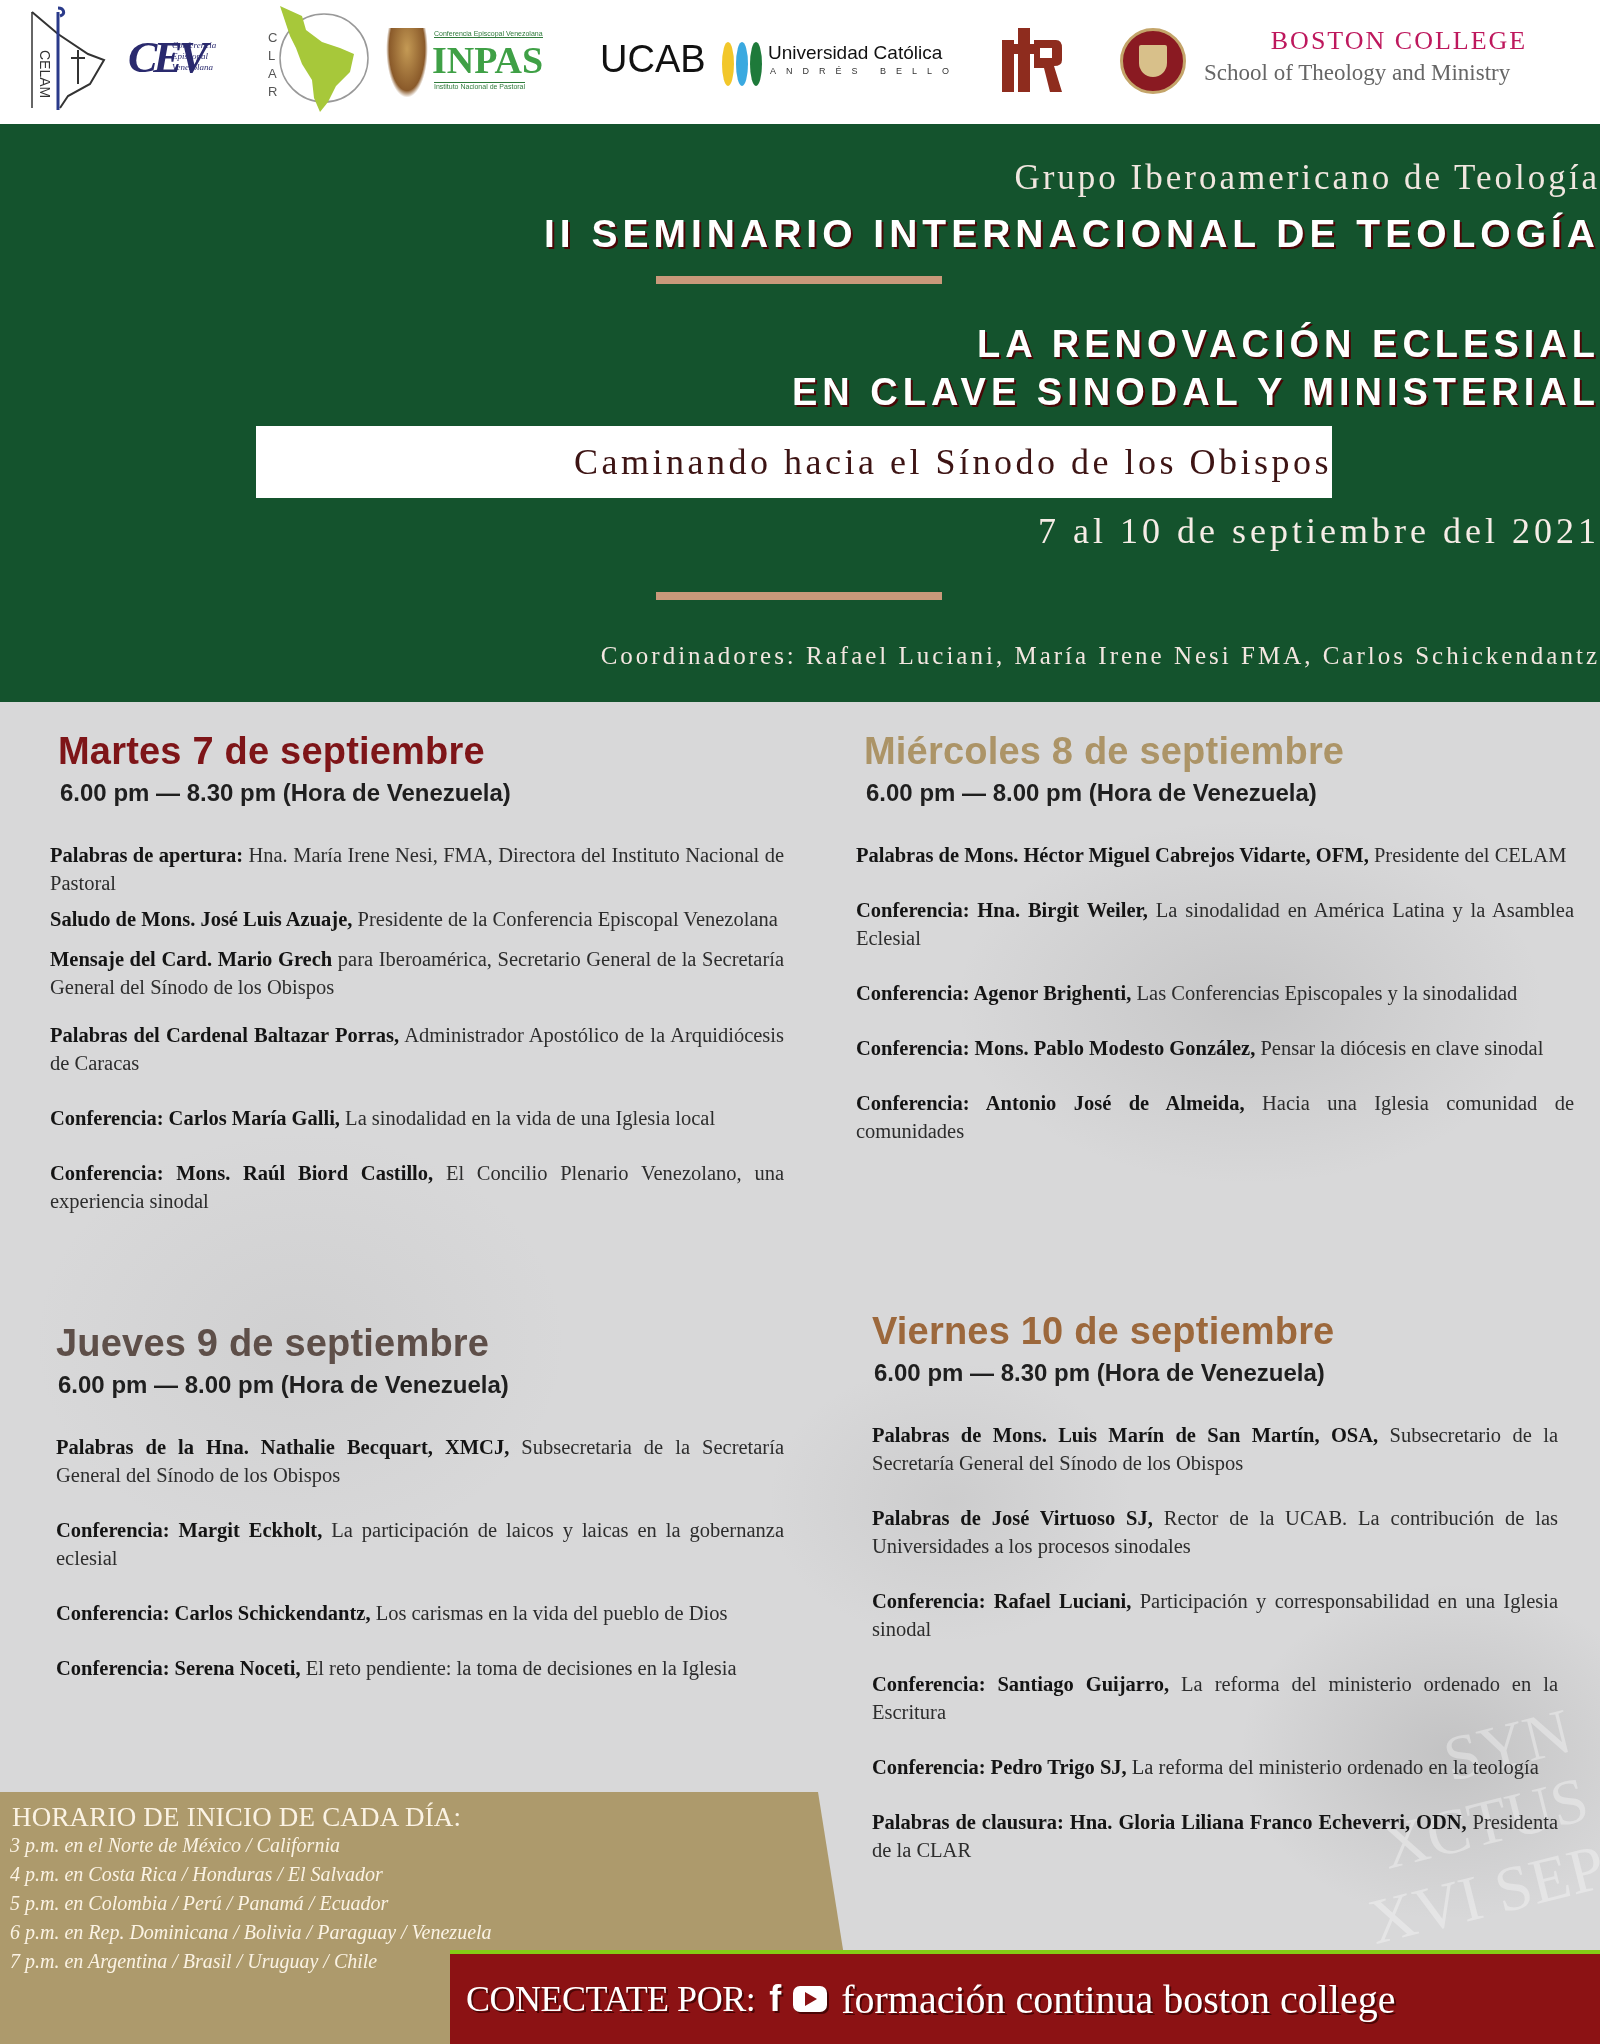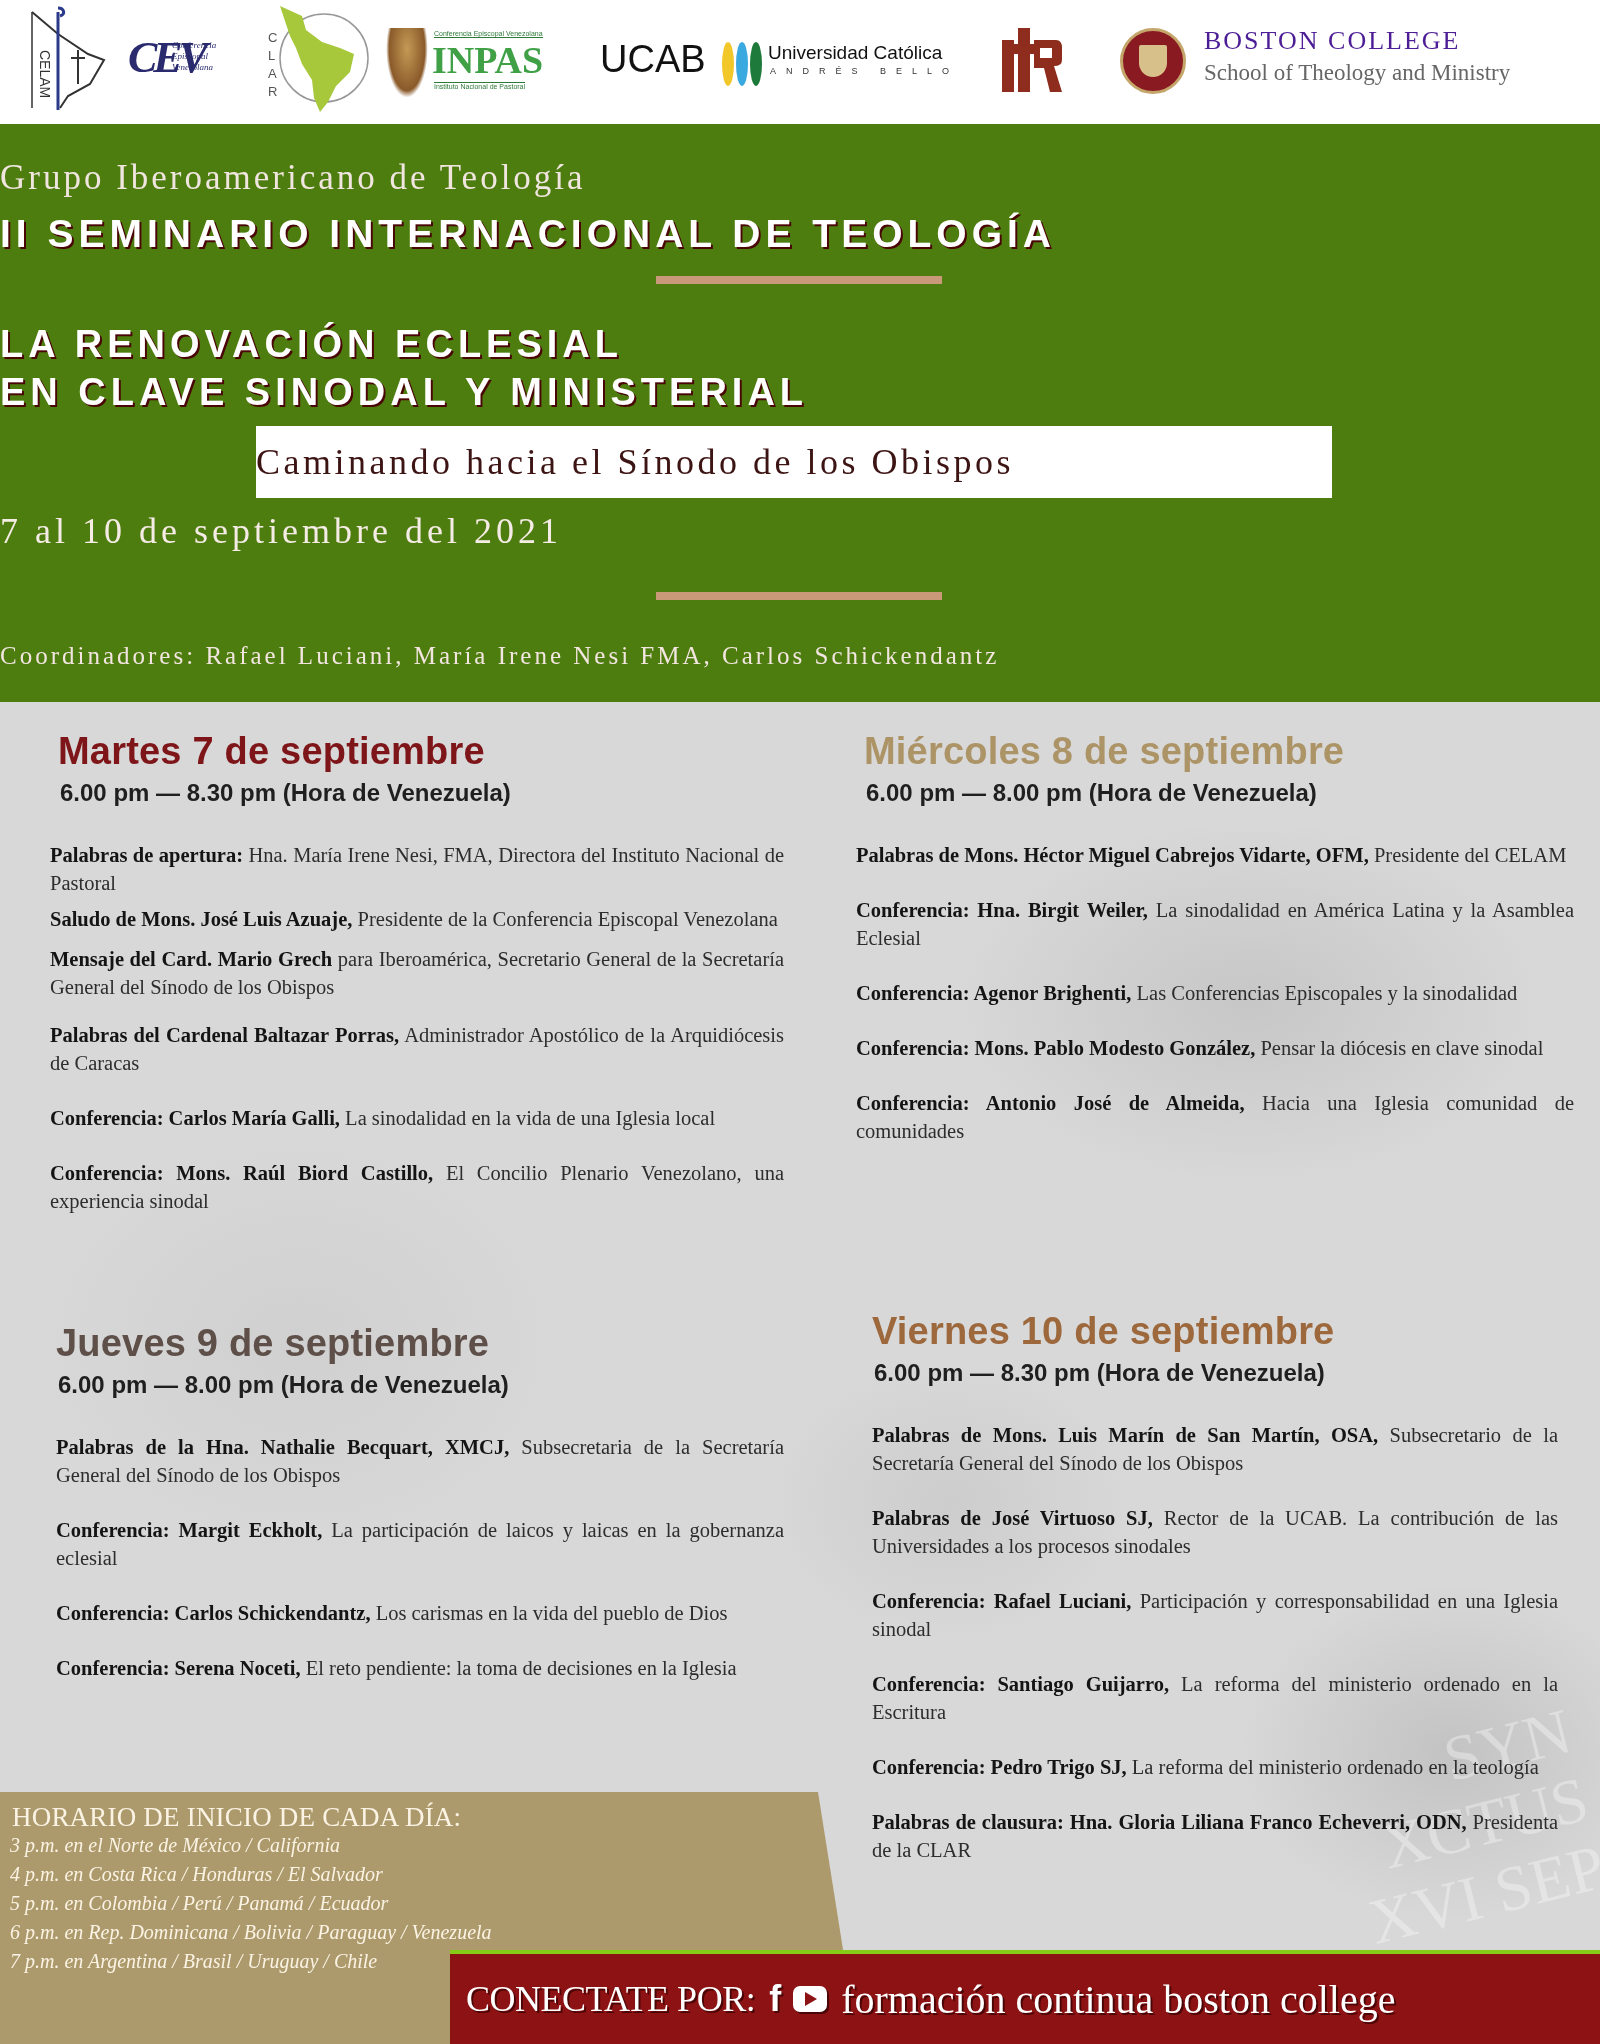--- a/index.html
+++ b/index.html
@@ -21,25 +21,25 @@
   .inpas .sub { position: absolute; left: 48px; top: 54px; font-family: "Liberation Sans", sans-serif; font-size: 7px; color: #2e7a3a; border-top: 1px solid #2e7a3a; }
   .ucab { left: 600px; top: 36px; width: 360px; height: 56px; }
   .ucab .word { position: absolute; left: 0; top: 2px; font-family: "Liberation Sans", sans-serif; font-size: 38px; color: #111; }
   .ucab .leaf { position: absolute; top: 6px; width: 12px; height: 44px; border-radius: 50%; }
   .ucab .name { position: absolute; left: 168px; top: 6px; font-family: "Liberation Sans", sans-serif; font-size: 19px; color: #111; }
   .ucab .andres { position: absolute; left: 170px; top: 30px; font-family: "Liberation Sans", sans-serif; font-size: 9px; color: #333; letter-spacing: 10px; }
   .itr { left: 1000px; top: 26px; width: 64px; height: 70px; }
   .bc-seal { left: 1120px; top: 28px; width: 66px; height: 66px; border-radius: 50%; background: #8a1a22; border: 3px solid #c4a56a; }
   .bc-seal::after { content: ""; position: absolute; left: 16px; top: 14px; width: 28px; height: 32px; background: #d8c08a; border-radius: 2px 2px 14px 14px; }
   .bc-text { left: 1204px; top: 26px; width: 390px; height: 80px; }
-  .bc-text .l1 { font-family: "Liberation Serif", serif; font-size: 26px; color: #4c1d95; letter-spacing: 2px; }
+  .bc-text .l1 { font-family: "Liberation Serif", serif; font-size: 26px; color: #be185d; letter-spacing: 2px; text-align: center; }
   .bc-text .l2 { font-family: "Liberation Serif", serif; font-size: 23px; color: #666; margin-top: 4px; }
 
   
-  .hero { position: absolute; left: 0; top: 124px; width: 1600px; height: 578px; background: #4d7c0f; color: #f3ece4; text-align: left; }
+  .hero { position: absolute; left: 0; top: 124px; width: 1600px; height: 578px; background: #14532d; color: #f3ece4; text-align: right; }
   .hero .group { position: absolute; left: 0; width: 100%; top: 34px; font-family: "Liberation Serif", serif; font-size: 35px; letter-spacing: 3px; color: #f0e6df; }
   .hero .seminar { position: absolute; left: 0; width: 100%; top: 88px; font-family: "Liberation Sans", sans-serif; font-weight: bold; font-size: 39px; letter-spacing: 5px; color: #fff; text-shadow: 2px 2px 0 #4a0606; }
   .hero .rule { position: absolute; left: 656px; width: 286px; height: 8px; background: #c9997a; }
   .hero .rule.r1 { top: 152px; }
   .hero .rule.r2 { top: 468px; }
   .hero .theme { position: absolute; left: 0; width: 100%; top: 196px; font-family: "Liberation Sans", sans-serif; font-weight: bold; font-size: 38px; letter-spacing: 5px; line-height: 48px; color: #fff; text-shadow: 2px 2px 0 #4a0606; }
   .hero .subtitle-box { position: absolute; left: 256px; top: 302px; width: 1076px; height: 72px; background: #ffffff; }
   .hero .subtitle { display: block; font-family: "Liberation Serif", serif; font-size: 36px; letter-spacing: 3.5px; line-height: 72px; color: #3d1414; border-radius: 23px; }
   .hero .dates { position: absolute; left: 0; width: 100%; top: 386px; font-family: "Liberation Serif", serif; font-size: 36px; letter-spacing: 4px; color: #f6ece6; }
   .hero .coords { position: absolute; left: 0; width: 100%; top: 518px; font-family: "Liberation Serif", serif; font-size: 25px; letter-spacing: 3px; color: #f3e6e0; }

